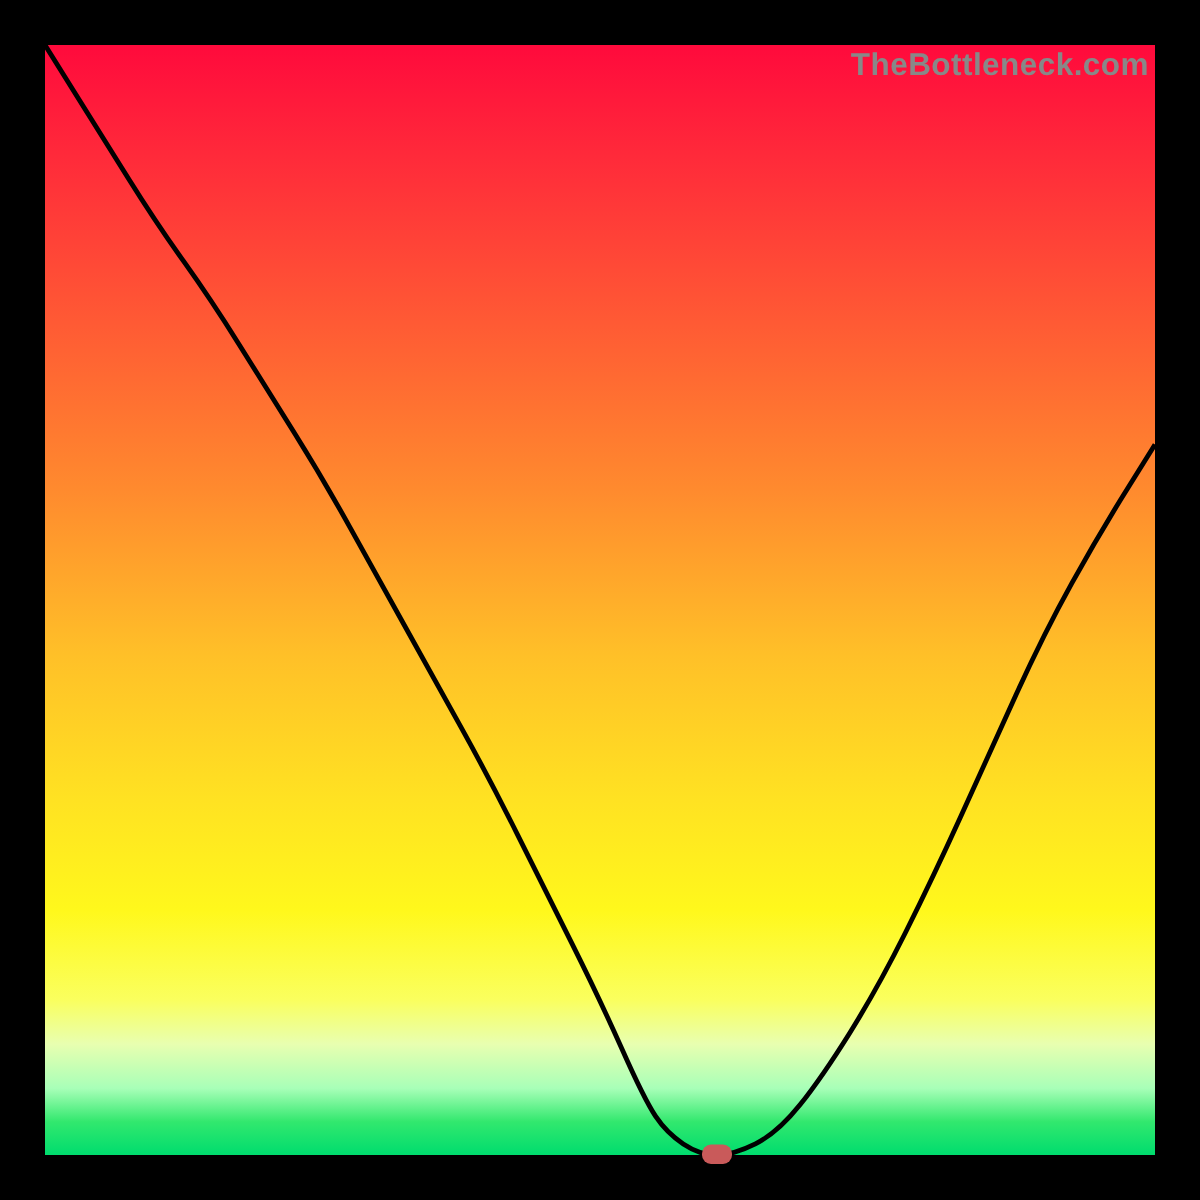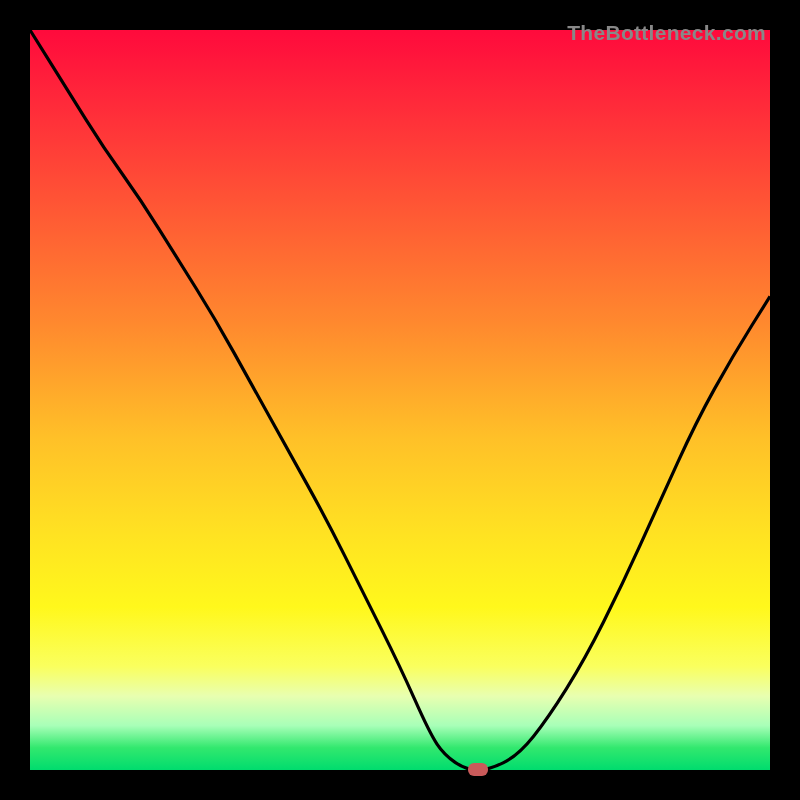--- a/index.html
+++ b/index.html
@@ -37,21 +37,21 @@
       #fff81c 78%,
       #faff5e 86%,
       #e8ffb0 90%,
       #a8ffb8 94%,
       #32e86e 97%,
       #00dc6e 100%
     );
   }
   .watermark {
     position: absolute;
-    top: 21px;
+    top: 32px;
     right: 34px;
     color: #888;
     font-size: 21px;
     font-weight: 600;
     user-select: none;
     letter-spacing: 0.3px;
   }
   svg.curve {
     position: absolute;
     top: 30px;

